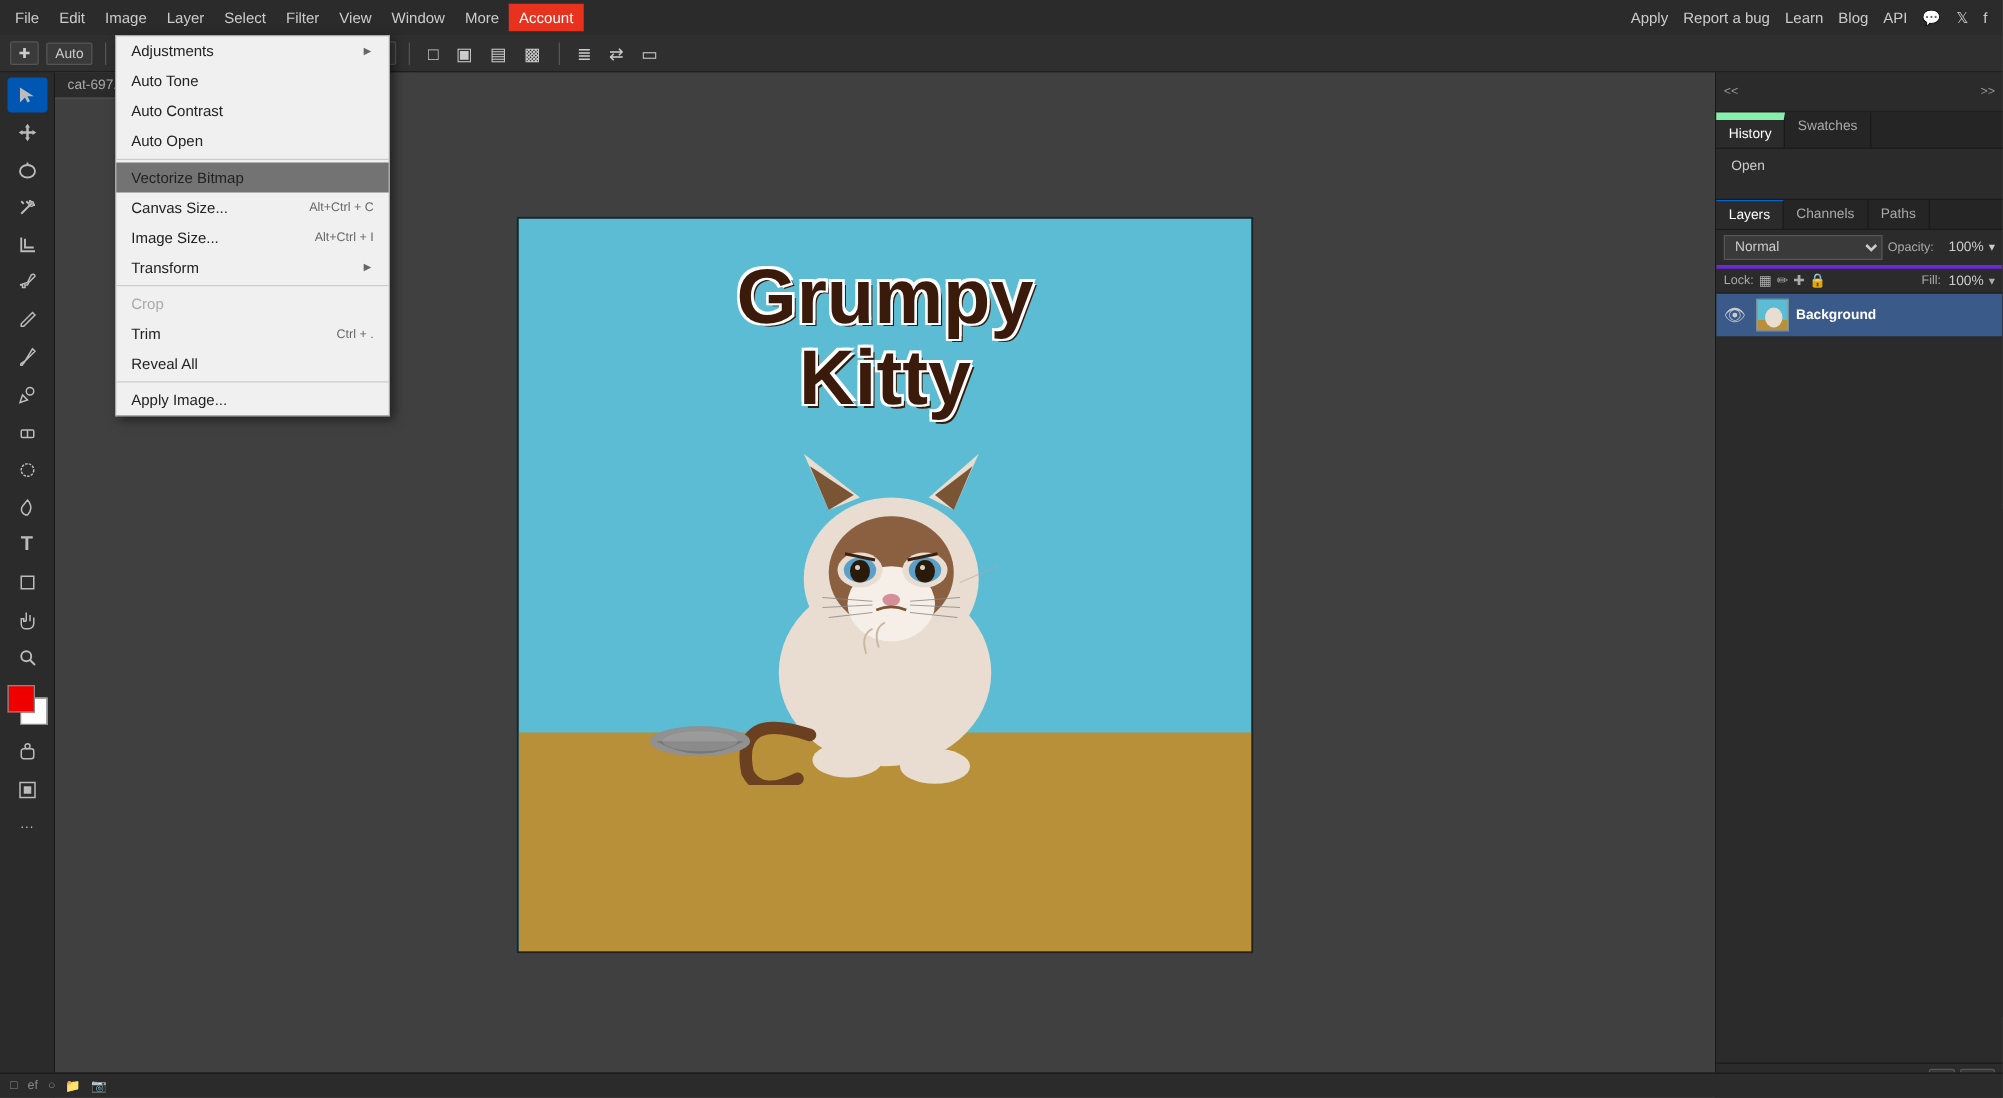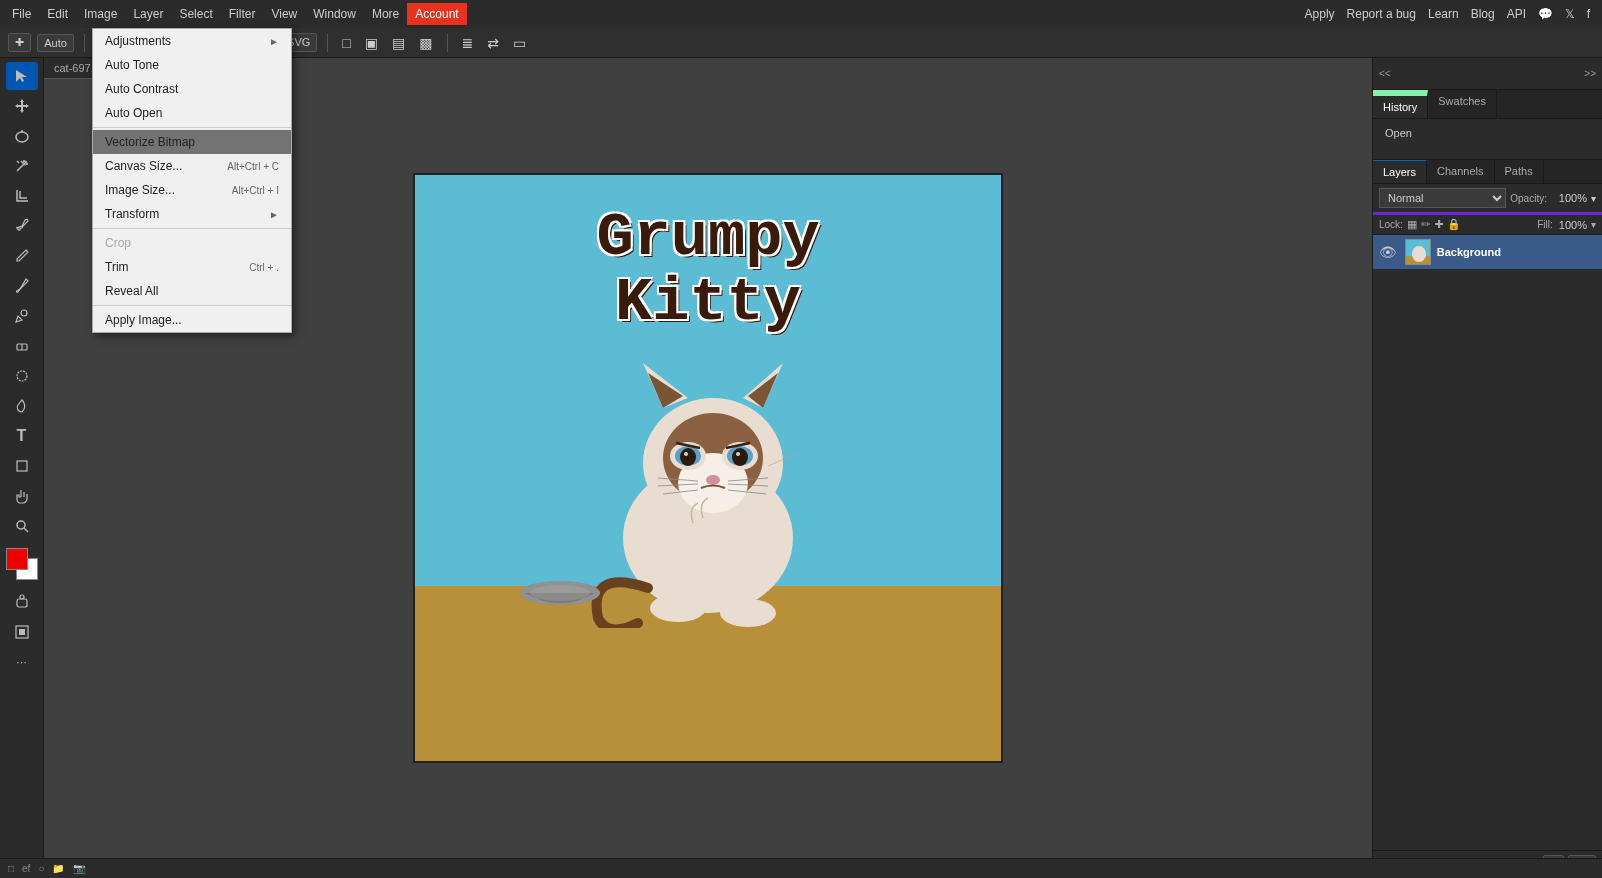--- a/index.html
+++ b/index.html
@@ -193,21 +193,21 @@
 
     
     .title-text {
       position: absolute;
       top: 30px;
       left: 50%;
       transform: translateX(-50%);
       text-align: center;
       font-size: 62px;
       font-weight: 900;
-      font-family: Liberation Mono, monospace;
+      font-family: Liberation Sans, sans-serif;
       color: #3a1a0a;
       line-height: 1.05;
       text-shadow: -2px -2px 0 #fff, 2px -2px 0 #fff, -2px 2px 0 #fff, 2px 2px 0 #fff,
                    3px 3px 0 #3a1a0a;
       white-space: nowrap;
     }
 
     
     .cat-svg {
       position: absolute;
@@ -393,21 +393,21 @@
       font-size: 11px;
       cursor: pointer;
       border-radius: 2px;
     }
 
     
     #dropdown-menu {
       position: absolute;
       top: 28px;
       left: 92px;
-      width: 200px;
+      width: 220px;
       background: #f0f0f0;
       border: 1px solid #aaa;
       box-shadow: 3px 3px 8px rgba(0,0,0,0.5);
       z-index: 200;
       color: #222;
       font-size: 12px;
     }
     .dropdown-item {
       padding: 5px 12px;
       cursor: pointer;

